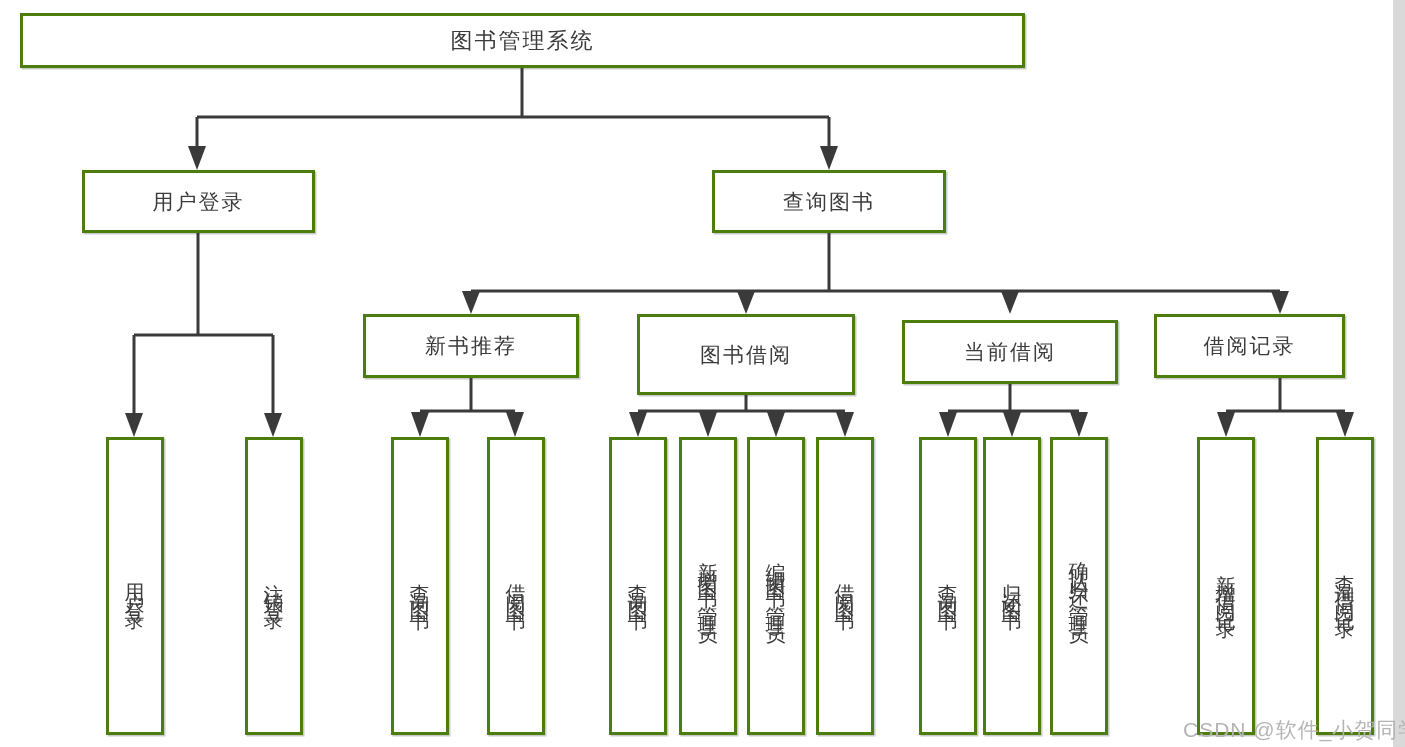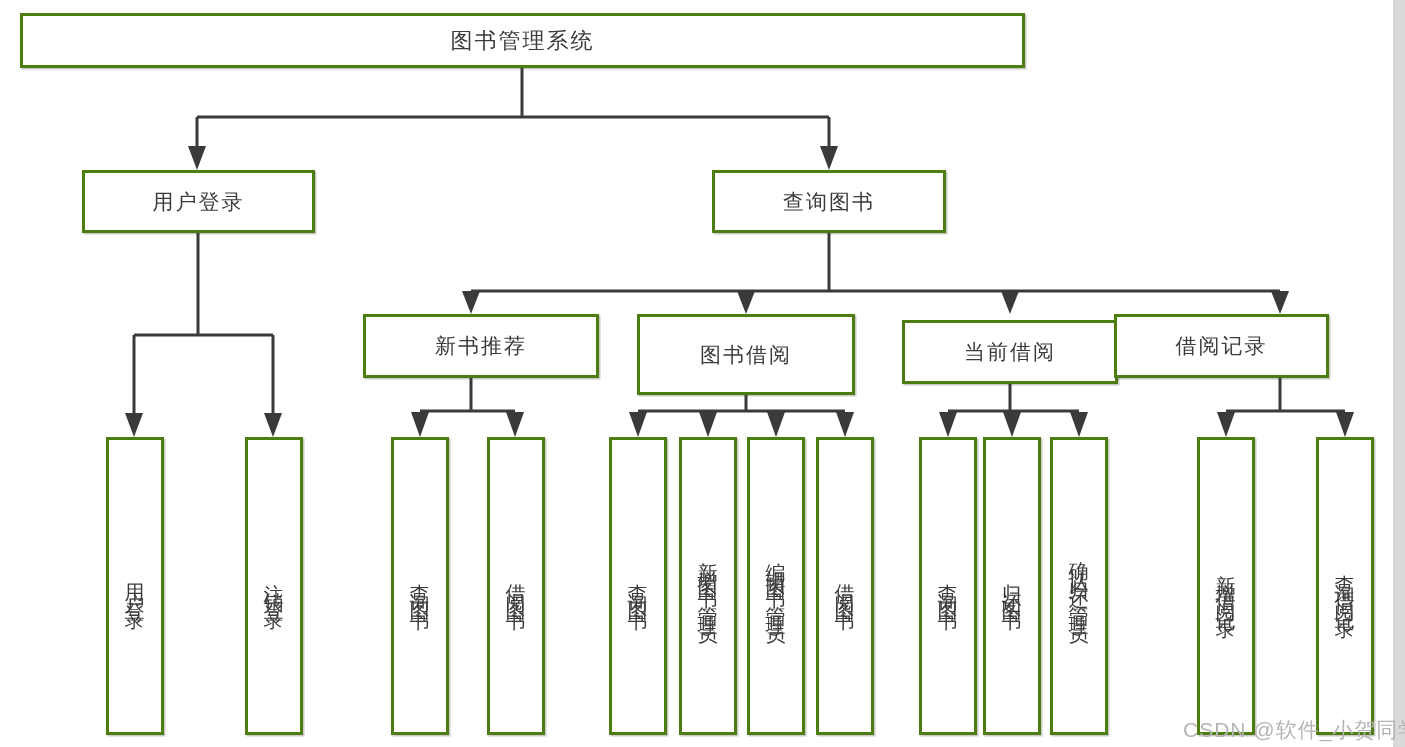--- a/index.html
+++ b/index.html
@@ -100,30 +100,30 @@
     <span class="hlabel">图书管理系统</span>
   </div>
 
   <div class="box" style="left:82px;top:170px;width:233px;height:63px">
     <span class="hlabel">用户登录</span>
   </div>
   <div class="box" style="left:712px;top:170px;width:234px;height:63px">
     <span class="hlabel">查询图书</span>
   </div>
 
-  <div class="box" style="left:363px;top:314px;width:236px;height:64px">
+  <div class="box" style="left:363px;top:314px;width:216px;height:64px">
     <span class="hlabel">新书推荐</span>
   </div>
   <div class="box" style="left:637px;top:314px;width:218px;height:81px">
     <span class="hlabel">图书借阅</span>
   </div>
   <div class="box" style="left:902px;top:320px;width:216px;height:64px">
     <span class="hlabel">当前借阅</span>
   </div>
-  <div class="box" style="left:1114px;top:314px;width:215px;height:64px">
+  <div class="box" style="left:1154px;top:314px;width:191px;height:64px">
     <span class="hlabel">借阅记录</span>
   </div>
 
   <div class="box vbox" style="left:106px;top:437px;width:58px;height:298px">
     <span>用户登录</span>
   </div>
   <div class="box vbox" style="left:245px;top:437px;width:58px;height:298px">
     <span>注销登录</span>
   </div>
 

